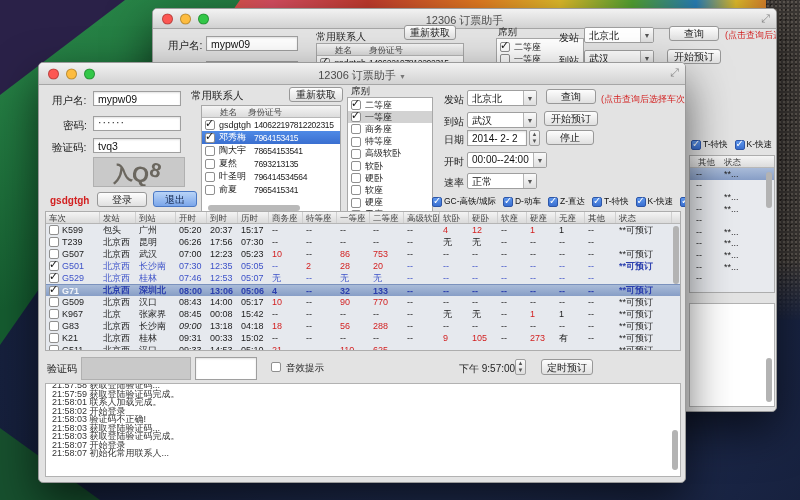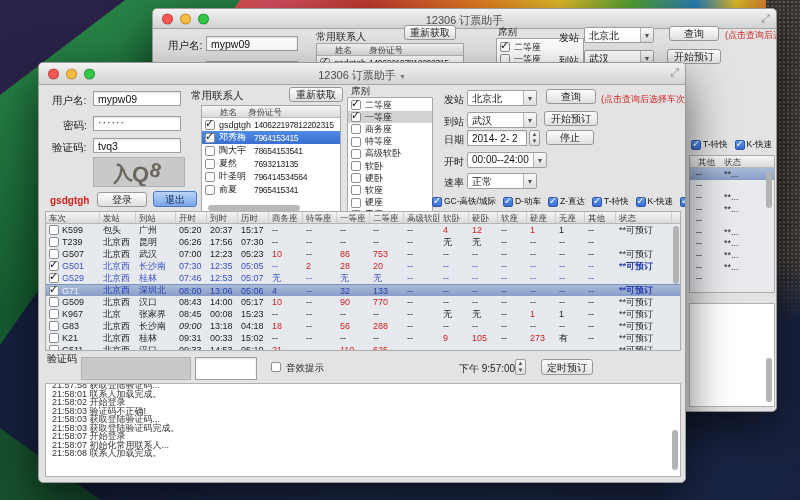--- a/index.html
+++ b/index.html
@@ -79,21 +79,21 @@
   .ttable{position:absolute;background:#e6e9ee;border:1px solid #adadad;overflow:hidden;}
   .thead{display:flex;background:linear-gradient(#f4f4f4,#dadada);border-bottom:1px solid #b5b5b5;height:12px;}
   .thead .th{font-size:8.5px;color:#444;line-height:12px;padding-left:3px;border-right:1px solid #cfcfcf;
     white-space:nowrap;overflow:hidden;flex:none;}
   .trow{display:flex;height:12px;align-items:center;}
   .trow .td{font-size:9px;color:#1c1c1c;padding-left:3px;white-space:nowrap;overflow:hidden;flex:none;}
   .trow.blue .td{color:#3d52c8;}
   .trow .td.red{color:#d21f1f;}
   .trow .td.stat{color:#1c1c1c;} .trow.blue .td.stat,.trow.sel .td.stat{color:#2b3fae;font-weight:bold;}
   .trow.sel{background:linear-gradient(#a9bbd8,#879ec6);border-top:1px solid #7b92bd;}
-  .trow.sel .td{color:#2b3fae;font-weight:normal;}
+  .trow.sel .td{color:#2b3fae;font-weight:bold;}
   .trow.sel .td.no{color:#f2f4f8;}
   .trow .td.no{display:flex;align-items:center;gap:3px;}
 
   
   .logbox{position:absolute;background:#fff;border:1px solid #b2b2b2;overflow:hidden;padding:0 6px;}
   .logline{font-size:9px;line-height:8.5px;color:#333;white-space:nowrap;}
 
   
   .captcha{position:absolute;background:#c9c9c9;border:1px solid #b0b0b0;overflow:hidden;}
   .captcha span{position:absolute;color:#6b675f;font-weight:bold;}
@@ -606,21 +606,21 @@
           </div>
           <div class="trow">
             <span class="td no" style="width: 54px;">
               <span class="cb"></span>
               <span>K967</span>
             </span>
             <span class="td" style="width: 36px;">北京</span>
             <span class="td" style="width: 40px;">张家界</span>
             <span class="td" style="width: 31px;">08:45</span>
             <span class="td" style="width: 31px;">00:08</span>
-            <span class="td" style="width: 31px;">15:23</span>
+            <span class="td" style="width: 31px;">15:42</span>
             <span class="td" style="width: 34px;">--</span>
             <span class="td" style="width: 34px;">--</span>
             <span class="td" style="width: 33px;">--</span>
             <span class="td" style="width: 34px;">--</span>
             <span class="td" style="width: 36px;">--</span>
             <span class="td" style="width: 29px;">无</span>
             <span class="td" style="width: 29px;">无</span>
             <span class="td" style="width: 29px;">--</span>
             <span class="td red" style="width: 29px;">1</span>
             <span class="td" style="width: 29px;">1</span>
@@ -693,37 +693,37 @@
             <span class="td" style="width: 29px;">--</span>
             <span class="td" style="width: 29px;">--</span>
             <span class="td" style="width: 29px;">--</span>
             <span class="td" style="width: 31px;">--</span>
             <span class="td stat" style="width: 56px;">**可预订</span>
           </div>
         </div>
       <div class="vthumb" style="right:1px;top:14px;height:58px;"></div>
     </div>
 
-    <div class="lbl" style="left:8px;top:289px;font-size:10px;">验证码</div>
+    <div class="lbl" style="left:8px;top:299px;font-size:10px;">验证码</div>
     <div class="captcha" style="left:42px;top:294px;width:110px;height:23px;"></div>
     <div class="inp" style="left:156px;top:294px;width:62px;height:23px;"></div>
     <span class="cb" style="position:absolute;left:232px;top:299px;"></span>
     <div class="lbl" style="left:247px;top:299px;font-size:9.5px;">音效提示</div>
     <div class="lbl" style="left:420px;top:299px;font-size:10px;">下午  9:57:00</div>
     <div class="stepper" style="left:476px;top:296px;height:16px;">▲<br>▼</div>
     <div class="btn" style="left:502px;top:296px;width:52px;height:16px;line-height:15px;">定时预订</div>
 
     <div class="logbox" style="left:6px;top:320px;width:636px;height:94px;">
       <div id="log-lines" style="margin-top:-3px;">
           <div class="logline">21:57:58 获取登陆验证码...</div>
+          <div class="logline">21:57:59 获取登陆验证码完成。</div>
           <div class="logline">21:58:01 联系人加载完成。</div>
           <div class="logline">21:58:02 开始登录</div>
           <div class="logline">21:58:03 验证码不正确!</div>
           <div class="logline">21:58:03 获取登陆验证码...</div>
           <div class="logline">21:58:03 获取登陆验证码完成。</div>
           <div class="logline">21:58:07 开始登录</div>
           <div class="logline">21:58:07 初始化常用联系人...</div>
-          <div class="logline">21:58:08 联系人加载完成。</div>
         </div>
       <div class="vthumb" style="right:2px;bottom:6px;height:40px;"></div>
     </div>
   </div>
 </div>
 
 </body></html>

